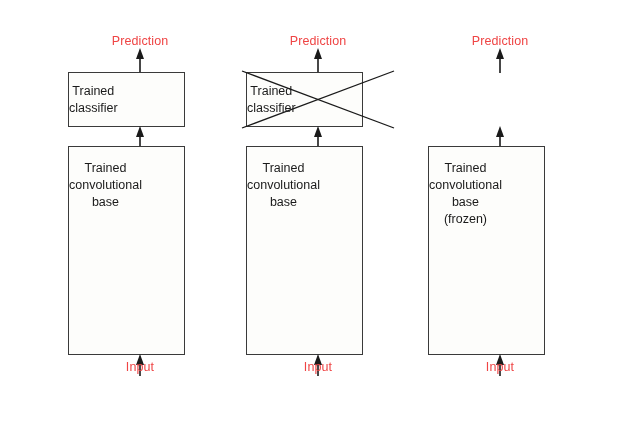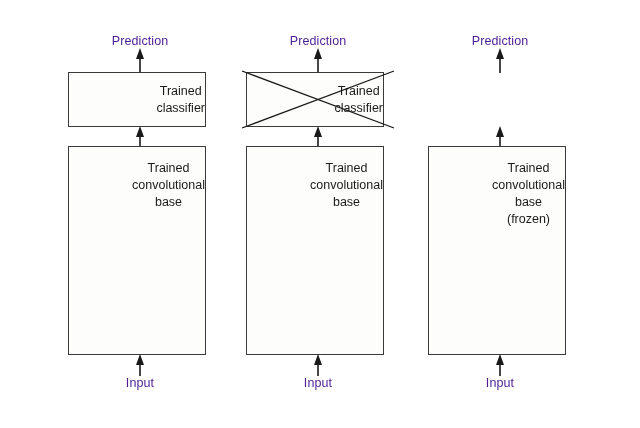--- a/index.html
+++ b/index.html
@@ -32,36 +32,36 @@
   .col-3 { left: 400px; }
 
   .label {
     position: absolute;
     width: 200px;
     left: 0;
     text-align: center;
     font-size: 12.5px;
     line-height: 15px;
     letter-spacing: 0.1px;
-    color: #4c1d95;
+    color: #ef4444;
     white-space: nowrap;
   }
   .label-prediction { top: 34px; }
-  .label-input { top: 376px; }
+  .label-input { top: 360px; }
 
   .box {
     position: absolute;
     left: 28px;
-    width: 138px;
+    width: 117px;
     box-sizing: border-box;
     border: 1px solid #3a3a3a;
     background: #fdfdfb;
     display: flex;
     align-items: center;
-    justify-content: flex-end;
+    justify-content: flex-start;
   }
   .box-classifier {
     top: 72px;
     height: 55px;
   }
   .box-base {
     top: 146px;
     height: 209px;
     align-items: flex-start;
   }

